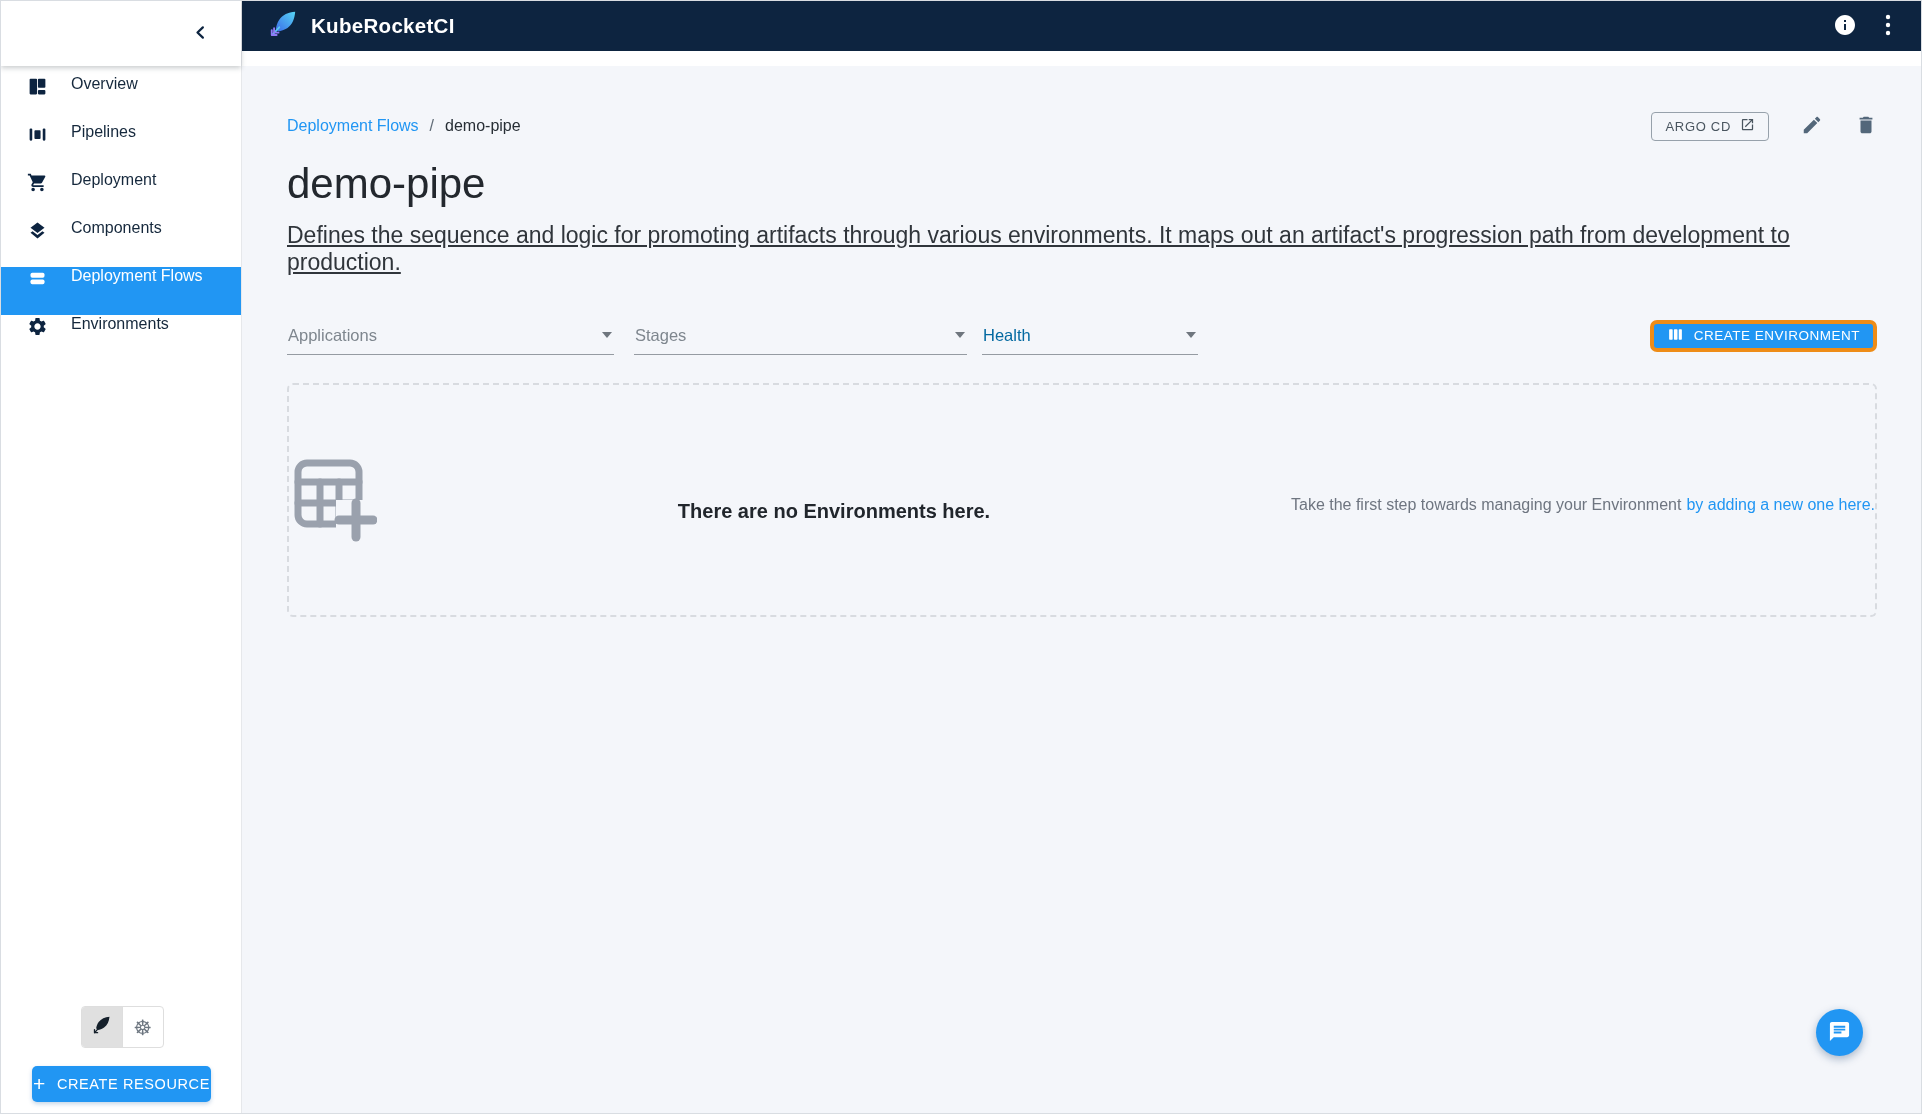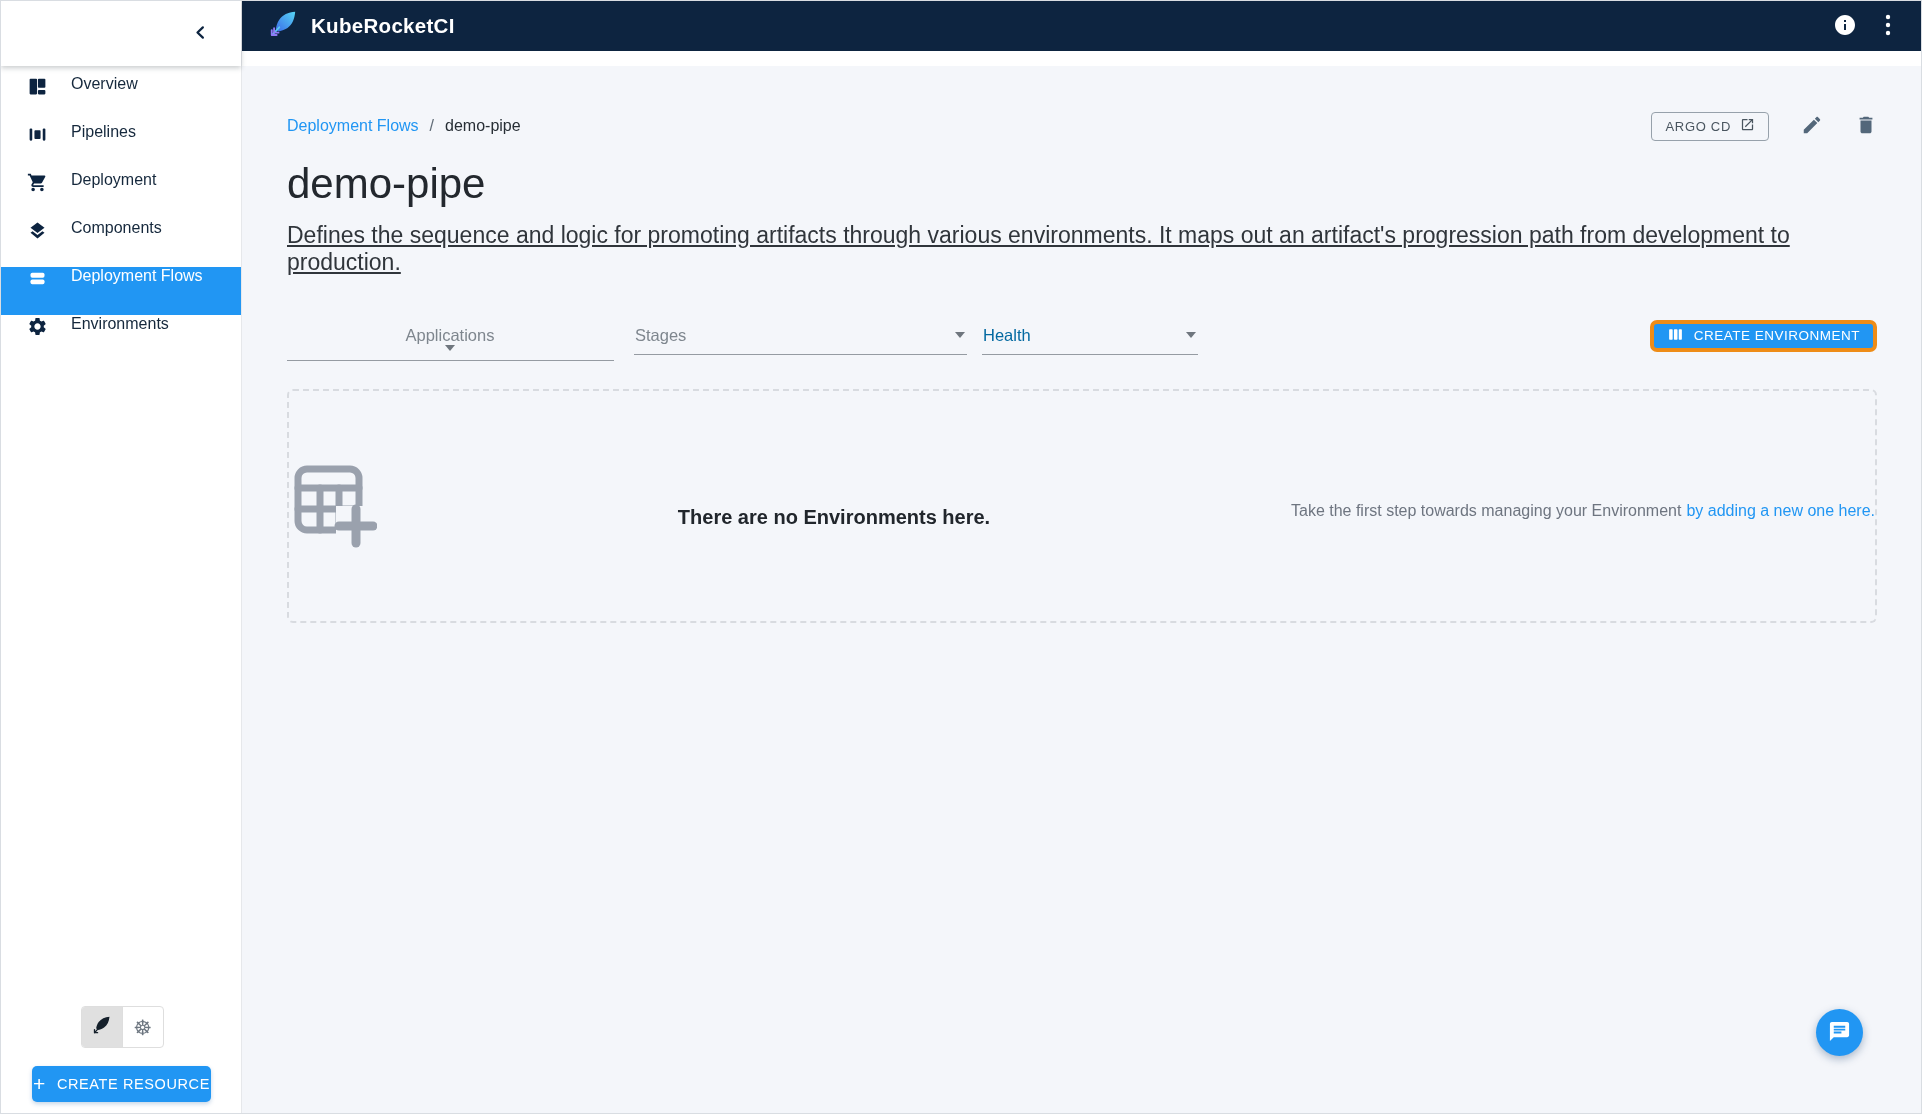--- a/index.html
+++ b/index.html
@@ -70,21 +70,21 @@
     color:#49555f; font-family:inherit; font-size:13px; font-weight:500; letter-spacing:.7px;
   }
   .page-title { margin-top:17px; font-size:42px; font-weight:400; color:#23282e; line-height:1.25; }
   .page-desc { margin-top:11px; font-size:23px; color:#30353b;text-decoration:underline; }
   
   .filter-row { margin-top:44px; display:flex; align-items:flex-start; }
   .select-field {
     border-bottom:1px solid #959ba2; padding:6px 2px 9px 1px;
     display:flex; align-items:center; justify-content:space-between; cursor:pointer;
   }
-  .select-field.apps { width:327px; margin-right:20px;flex-direction:column; }
+  .select-field.apps { width:327px; margin-right:20px; }
   .select-field.stages { width:333px; margin-right:15px; }
   .select-field.health { width:216px; }
   .select-label { font-size:16.5px; color:#7e868e; }
   .select-field.health .select-label { color:#0369a1; }
   .caret { width:0; height:0; border-left:5px solid transparent; border-right:5px solid transparent; border-top:6px solid #6f767e; }
   .create-env {
     margin-left:auto; height:32px; background:#2196f3; border:4px solid #ee8c17;
     border-radius:7px; display:flex; align-items:center; gap:10px; padding:0 13px;
     color:#fff; font-family:inherit; font-size:13.5px; font-weight:500; letter-spacing:.5px; cursor:pointer;
   }

